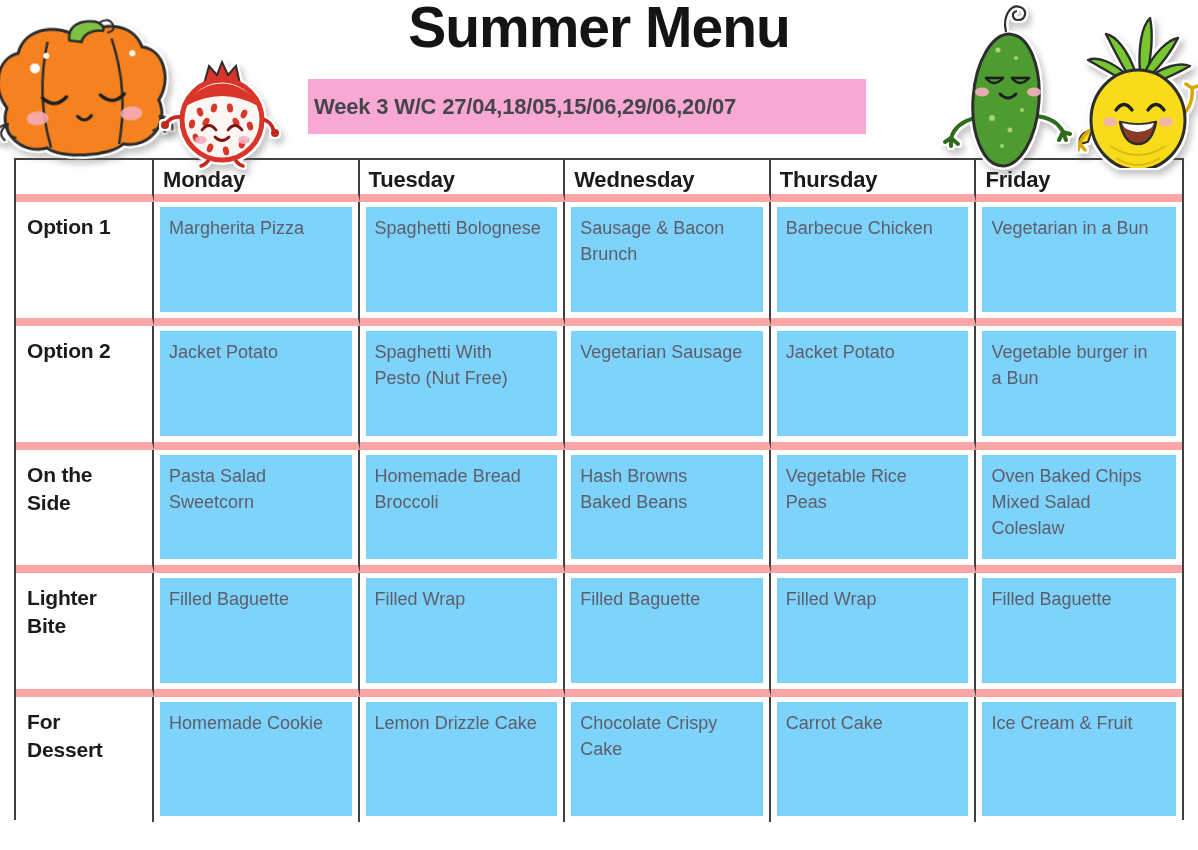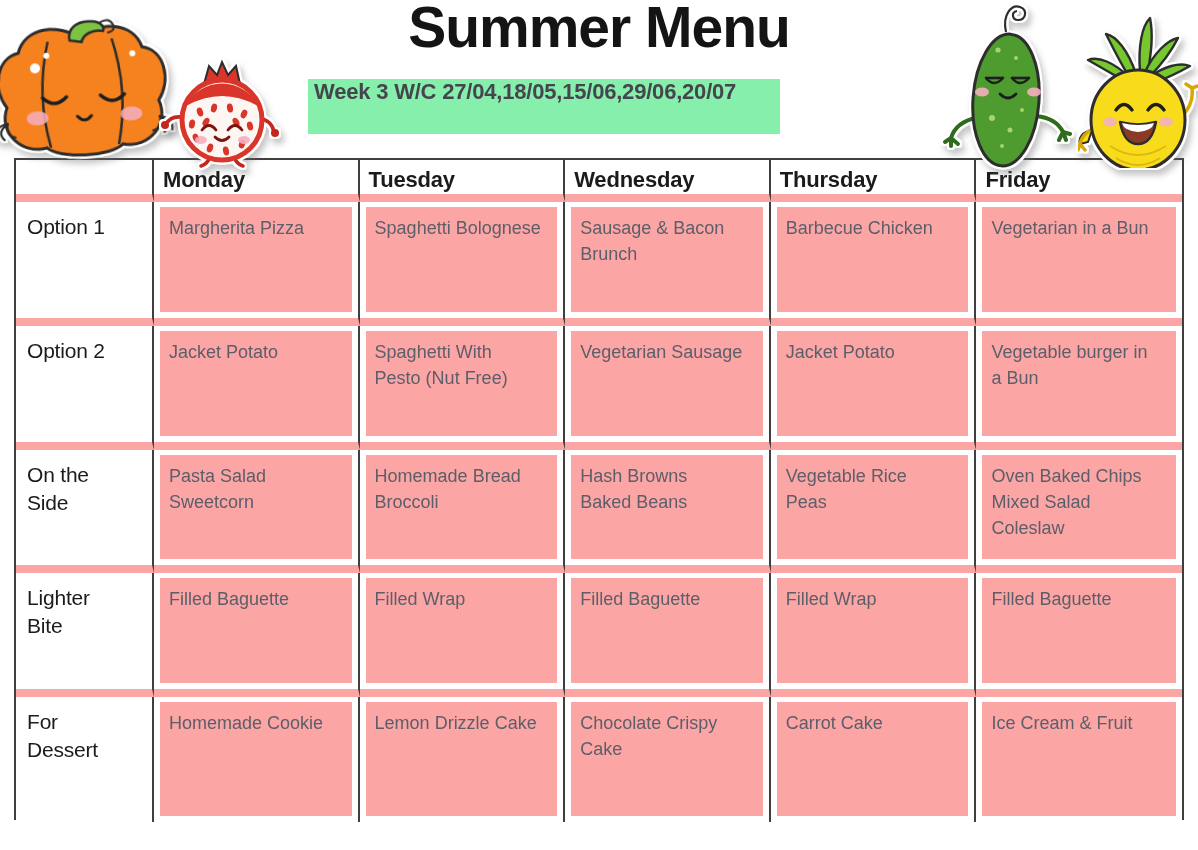--- a/index.html
+++ b/index.html
@@ -7,22 +7,22 @@
     width:1198px;height:850px;position:relative;overflow:hidden;
     background:#ffffff;font-family:"Liberation Sans",sans-serif;
   }
   
   .page-title{
     position:absolute;top:-8px;left:0;width:100%;margin:0;
     text-align:center;font-size:57px;line-height:70px;font-weight:700;
     color:#141414;letter-spacing:-1px;z-index:2;
   }
   .week-banner{
-    position:absolute;left:308px;top:79px;width:472px;height:55px;
-    background:#86efac;z-index:2;display:flex;
+    position:absolute;left:308px;top:79px;width:558px;height:55px;
+    background:#f9a8d4;z-index:2;display:flex;align-items:center;
   }
   .week-banner span{
     font-size:22px;font-weight:700;color:#45454E;padding-left:6px;
     letter-spacing:-0.2px;
   }
   
   .sticker{
     position:absolute;z-index:6;
     filter:drop-shadow(2px 0 0 #fff) drop-shadow(-2px 0 0 #fff)
            drop-shadow(0 2px 0 #fff) drop-shadow(0 -2px 0 #fff)
@@ -44,27 +44,27 @@
     box-sizing:border-box;background:#fff;
     border-right:2px solid #3F3F3F;border-bottom:8px solid #fca5a5;
   }
   .cell.no-r{border-right:none;}
   .cell.no-b{border-bottom:none;}
   .head-cell{
     font-size:22px;font-weight:700;color:#1B1B1B;
     padding:7px 0 0 9px;letter-spacing:-0.2px;
   }
   .label-cell{
-    font-size:21px;font-weight:400;color:#1B1B1B;
+    font-size:21px;font-weight:700;color:#1B1B1B;
     padding:11px 0 0 11px;line-height:28px;white-space:pre-line;
     letter-spacing:-0.2px;
   }
   .day-cell{padding:5px 6px 6px 6px;}
   .fill{
-    width:100%;height:100%;box-sizing:border-box;background:#fca5a5;
+    width:100%;height:100%;box-sizing:border-box;background:#7dd3fc;
     font-size:18px;color:#5C5E69;line-height:26px;
     padding:8px 6px 0 9px;white-space:pre-line;
   }
 </style>
 </head>
 <body>
 
 <h1 class="page-title">Summer Menu</h1>
 
 <div class="week-banner">

